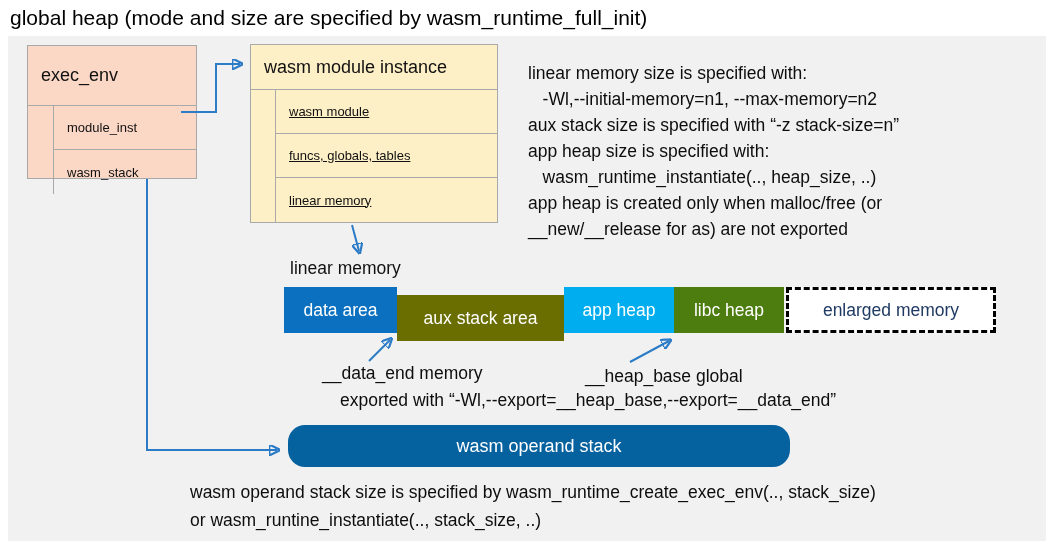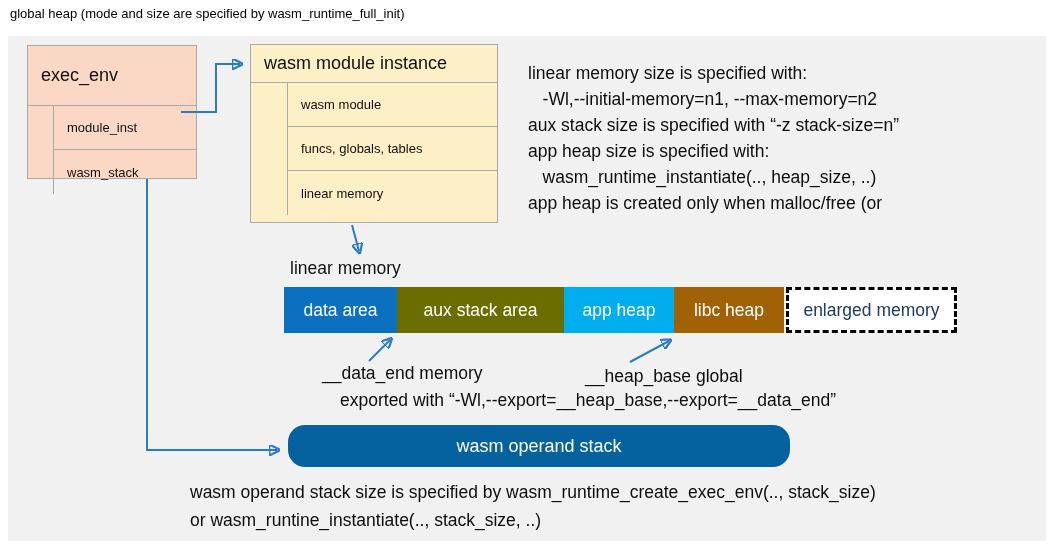--- a/index.html
+++ b/index.html
@@ -1,48 +1,48 @@
 <!DOCTYPE html>
 <html><head>
 <meta charset="utf-8">
 <style>
   * { margin: 0; padding: 0; box-sizing: border-box; }
   html, body { background: #ffffff; }
   body { font-family: "Liberation Sans", sans-serif; color: #111; }
   .stage { position: relative; width: 1054px; height: 547px; background: #fff; overflow: hidden; }
 
-  .title { position: absolute; left: 10px; top: 6px; font-size: 13px; color: #000; }
+  .title { position: absolute; left: 10px; top: 6px; font-size: 21px; color: #000; }
 
   .canvas-bg { position: absolute; left: 8px; top: 36px; width: 1038px; height: 505px; background: #f1f1f1; }
 
   
   .struct { position: absolute; border: 1px solid #a9a9a9; }
   .struct .hdr { display: flex; align-items: center; padding-left: 13px; font-size: 18px; border-bottom: 1px solid #a9a9a9; }
   .struct .rows { border-left: 1px solid #a9a9a9; }
   .struct .row { display: flex; align-items: center; padding-left: 13px; font-size: 13px; border-bottom: 1px solid #a9a9a9; }
   .struct .row:last-child { border-bottom: none; }
 
   .exec-env { left: 27px; top: 45px; width: 170px; height: 134px; }
   .exec-env .hdr { height: 60px; }
   .exec-env .rows { margin-left: 25px; }
   .exec-env .row { height: 44px; }
 
   .mod-inst { left: 250px; top: 44px; width: 248px; height: 179px; }
-  .mod-inst .hdr { height: 38px; }
-  .mod-inst .rows { margin-left: 36px; }
+  .mod-inst .hdr { height: 45px; }
+  .mod-inst .rows { margin-left: 24px; text-decoration: underline; }
   .mod-inst .row { height: 44px; }
 
   .notes-right { position: absolute; left: 528px; top: 60px; font-size: 17.5px; line-height: 26px; color: #0d0d0d; }
   .notes-right div { white-space: pre; }
 
   .lm-label { position: absolute; left: 290px; top: 258px; font-size: 17.5px; }
 
   .bar { position: absolute; left: 284px; top: 287px; height: 46px; display: flex; }
   .seg { height: 100%; display: flex; align-items: center; justify-content: center; color: #fff; font-size: 17.5px; }
-  .seg-enlarged { margin-left: 2px; width: 171px; height: 46px; background: #ffffff; border: 3px dashed #000;
+  .seg-enlarged { margin-left: 2px; width: 210px; height: 46px; background: #ffffff; border: 3px dashed #000;
                   display: flex; align-items: center; justify-content: center; font-size: 17.5px; }
 
   .ann { position: absolute; font-size: 17.5px; color: #0d0d0d; }
   .ann-data-end { left: 322px; top: 363px; }
   .ann-heap-base { left: 585px; top: 366px; }
   .ann-exported { left: 300px; top: 390px; margin-left: 40px; }
 
   .operand-bar { position: absolute; left: 288px; top: 425px; width: 502px; height: 42px;
                  display: flex; align-items: center; justify-content: center; color: #fff; font-size: 18px; border-radius: 17px; }
 
@@ -78,35 +78,36 @@
     </div>
   </div>
 
   <div class="notes-right">
     <div>linear memory size is specified with:</div>
     <div>   -Wl,--initial-memory=n1, --max-memory=n2</div>
     <div>aux stack size is specified with “-z stack-size=n”</div>
     <div>app heap size is specified with:</div>
     <div>   wasm_runtime_instantiate(.., heap_size, ..)</div>
     <div>app heap is created only when malloc/free (or</div>
+    <div>__new/__release for as) are not exported</div>
   </div>
 
   <div class="lm-label">linear memory</div>
 
   <div class="bar">
     <div class="seg" style="width: 113px; background: rgb(11, 112, 192);">
       <span>data area</span>
     </div>
-    <div class="seg" style="width: 167px; background: rgb(106, 110, 0);">
+    <div class="seg" style="width: 167px; background: rgb(106, 110, 0); margin-top: 8px;">
       <span>aux stack area</span>
     </div>
     <div class="seg" style="width: 110px; background: rgb(0, 174, 239);">
       <span>app heap</span>
     </div>
-    <div class="seg" style="width: 110px; background: #a16207;">
+    <div class="seg" style="width: 110px; background: #4d7c0f;">
       <span>libc heap</span>
     </div>
     <div class="seg-enlarged" style="color: rgb(31, 58, 99);">
       <span>enlarged memory</span>
     </div>
   </div>
 
   <div class="ann ann-data-end">__data_end memory</div>
   <div class="ann ann-heap-base">__heap_base global</div>
   <div class="ann ann-exported">exported with “-Wl,--export=__heap_base,--export=__data_end”</div>

